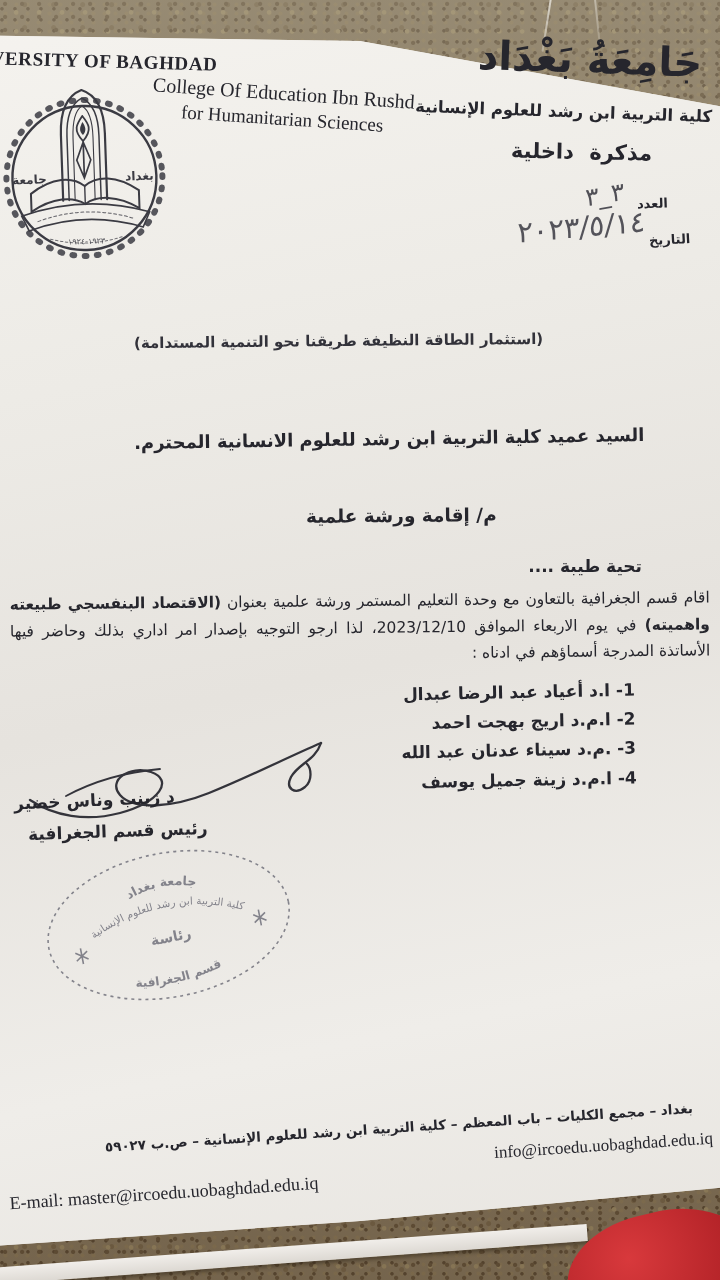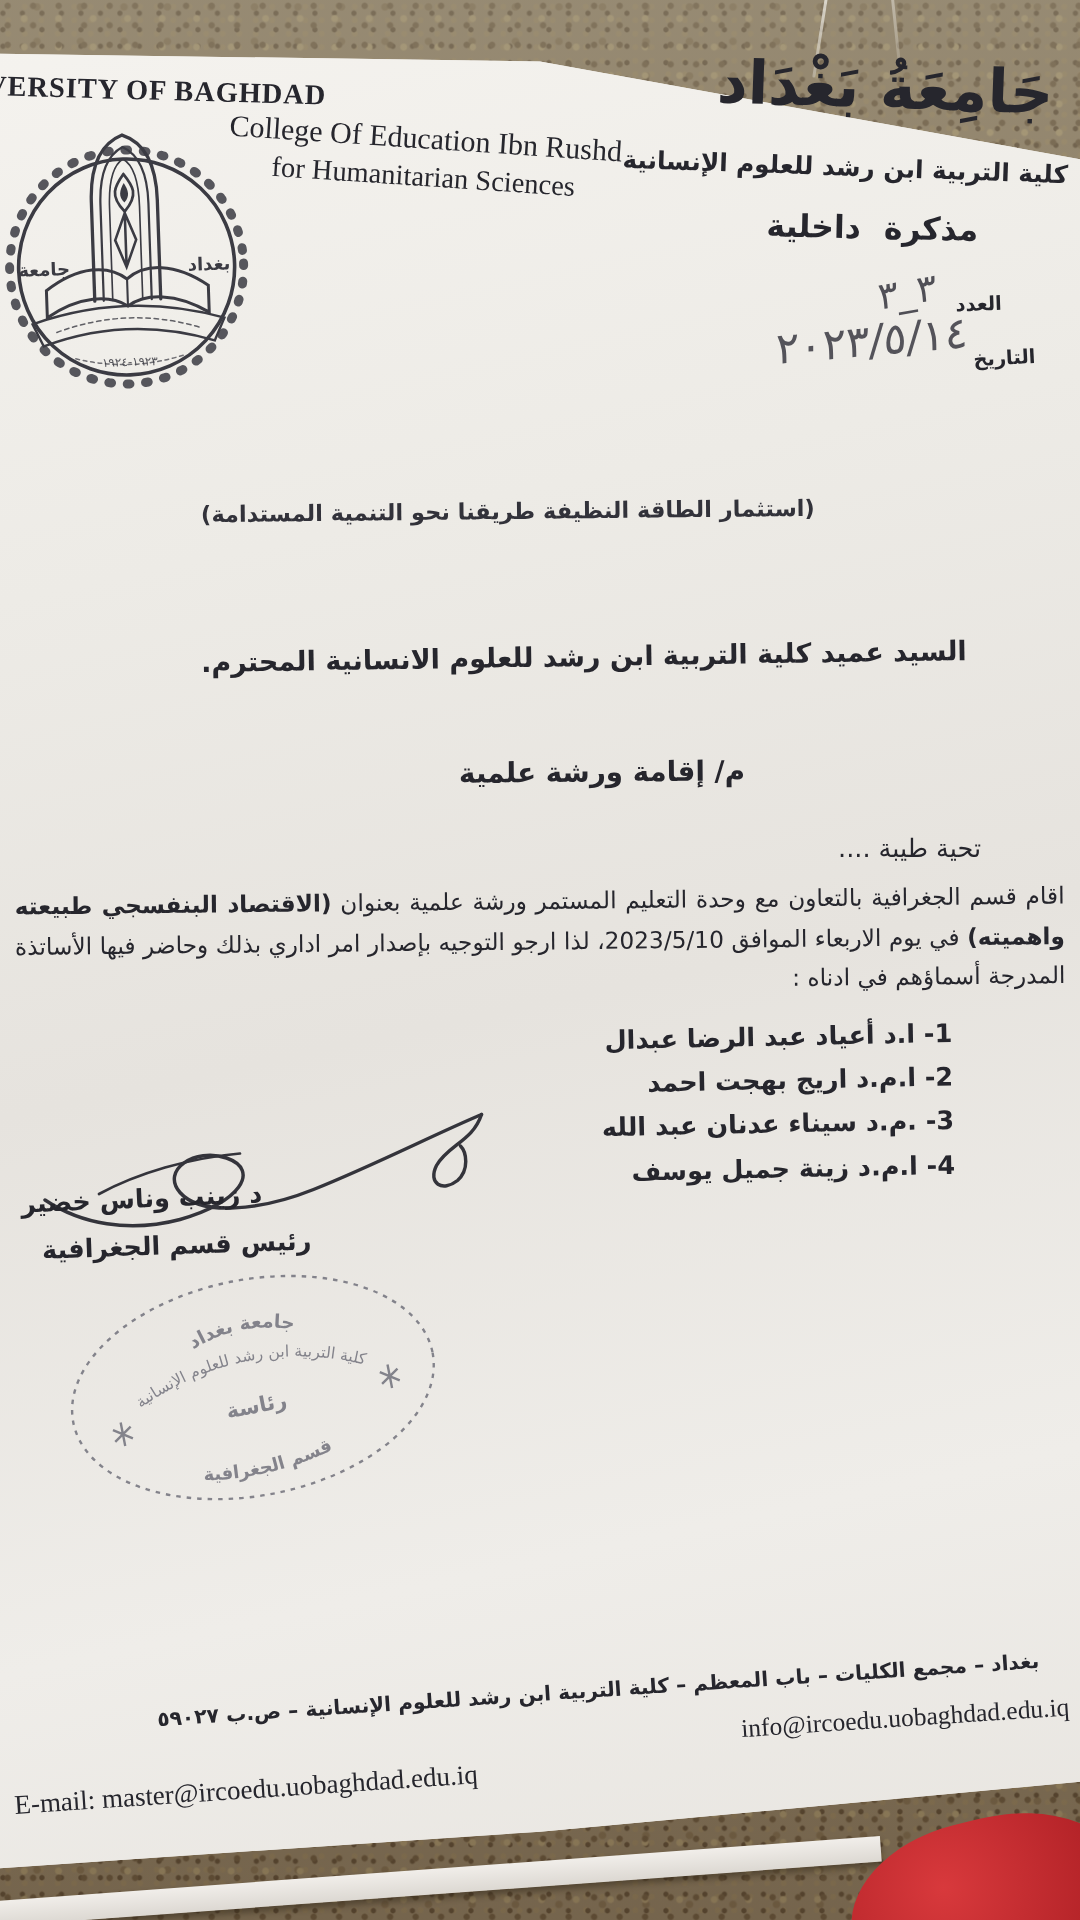--- a/index.html
+++ b/index.html
@@ -89,24 +89,24 @@
 
   <div class="abs ar nw" style="right:30px;top:232px;font-size:13px;font-weight:bold;transform:rotate(-3deg);">التاريخ</div>
   <div class="abs hand nw" style="right:74px;top:210px;font-size:29px;transform:rotate(-5deg) skewX(-5deg);opacity:.88;direction:rtl;">٢٠٢٣/٥/١٤</div>
 
   <div class="abs ar nw" style="left:134px;top:332px;font-size:15px;font-weight:600;transform:rotate(-0.6deg);color:#32323a;">(استثمار الطاقة النظيفة طريقنا نحو التنمية المستدامة)</div>
 
   <div class="abs ar nw" style="right:76px;top:428px;font-size:18px;font-weight:bold;transform:rotate(-0.9deg);">السيد عميد كلية التربية ابن رشد للعلوم الانسانية المحترم.</div>
 
   <div class="abs ar nw" style="left:306px;top:505px;font-size:18.5px;font-weight:bold;transform:rotate(-0.5deg);">م/ إقامة ورشة علمية</div>
 
-  <div class="abs ar nw" style="right:66px;top:556px;font-size:17px;font-weight:normal;text-align:center;">تحية طيبة ....</div>
+  <div class="abs ar nw" style="right:78px;top:556px;font-size:17px;font-weight:bold;text-align:center;">تحية طيبة ....</div>
 
   <div class="abs ar" style="left:10px;top:588px;width:700px;font-size:15.5px;line-height:1.72;text-align:justify;text-align-last:right;transform:rotate(-0.6deg);">
-    <span>اقام قسم الجغرافية بالتعاون مع وحدة التعليم المستمر ورشة علمية بعنوان </span><span style="font-weight:bold;">(الاقتصاد البنفسجي طبيعته واهميته)</span><span> في يوم الاربعاء الموافق 2023/5/10، لذا ارجو التوجيه بإصدار امر اداري بذلك وحاضر فيها الأساتذة المدرجة أسماؤهم في ادناه :</span>
+    <span>اقام قسم الجغرافية بالتعاون مع وحدة التعليم المستمر ورشة علمية بعنوان </span><span style="font-weight:bold;">(الاقتصاد البنفسجي طبيعته واهميته)</span><span> في يوم الاربعاء الموافق 2023/12/10، لذا ارجو التوجيه بإصدار امر اداري بذلك وحاضر فيها الأساتذة المدرجة أسماؤهم في ادناه :</span>
   </div>
 
   <div class="abs ar" style="right:84px;top:678px;font-size:17px;font-weight:bold;line-height:1.72;text-align:right;transform:rotate(-1.2deg);">
     <div class="nw">1- ا.د أعياد عبد الرضا عبدال</div>
     <div class="nw">2- ا.م.د اريج بهجت احمد</div>
     <div class="nw">3- .م.د سيناء عدنان عبد الله</div>
     <div class="nw">4- ا.م.د زينة جميل يوسف</div>
   </div>
 
   <svg class="abs" style="left:22px;top:736px;" width="312" height="108" viewBox="0 0 312 108">

